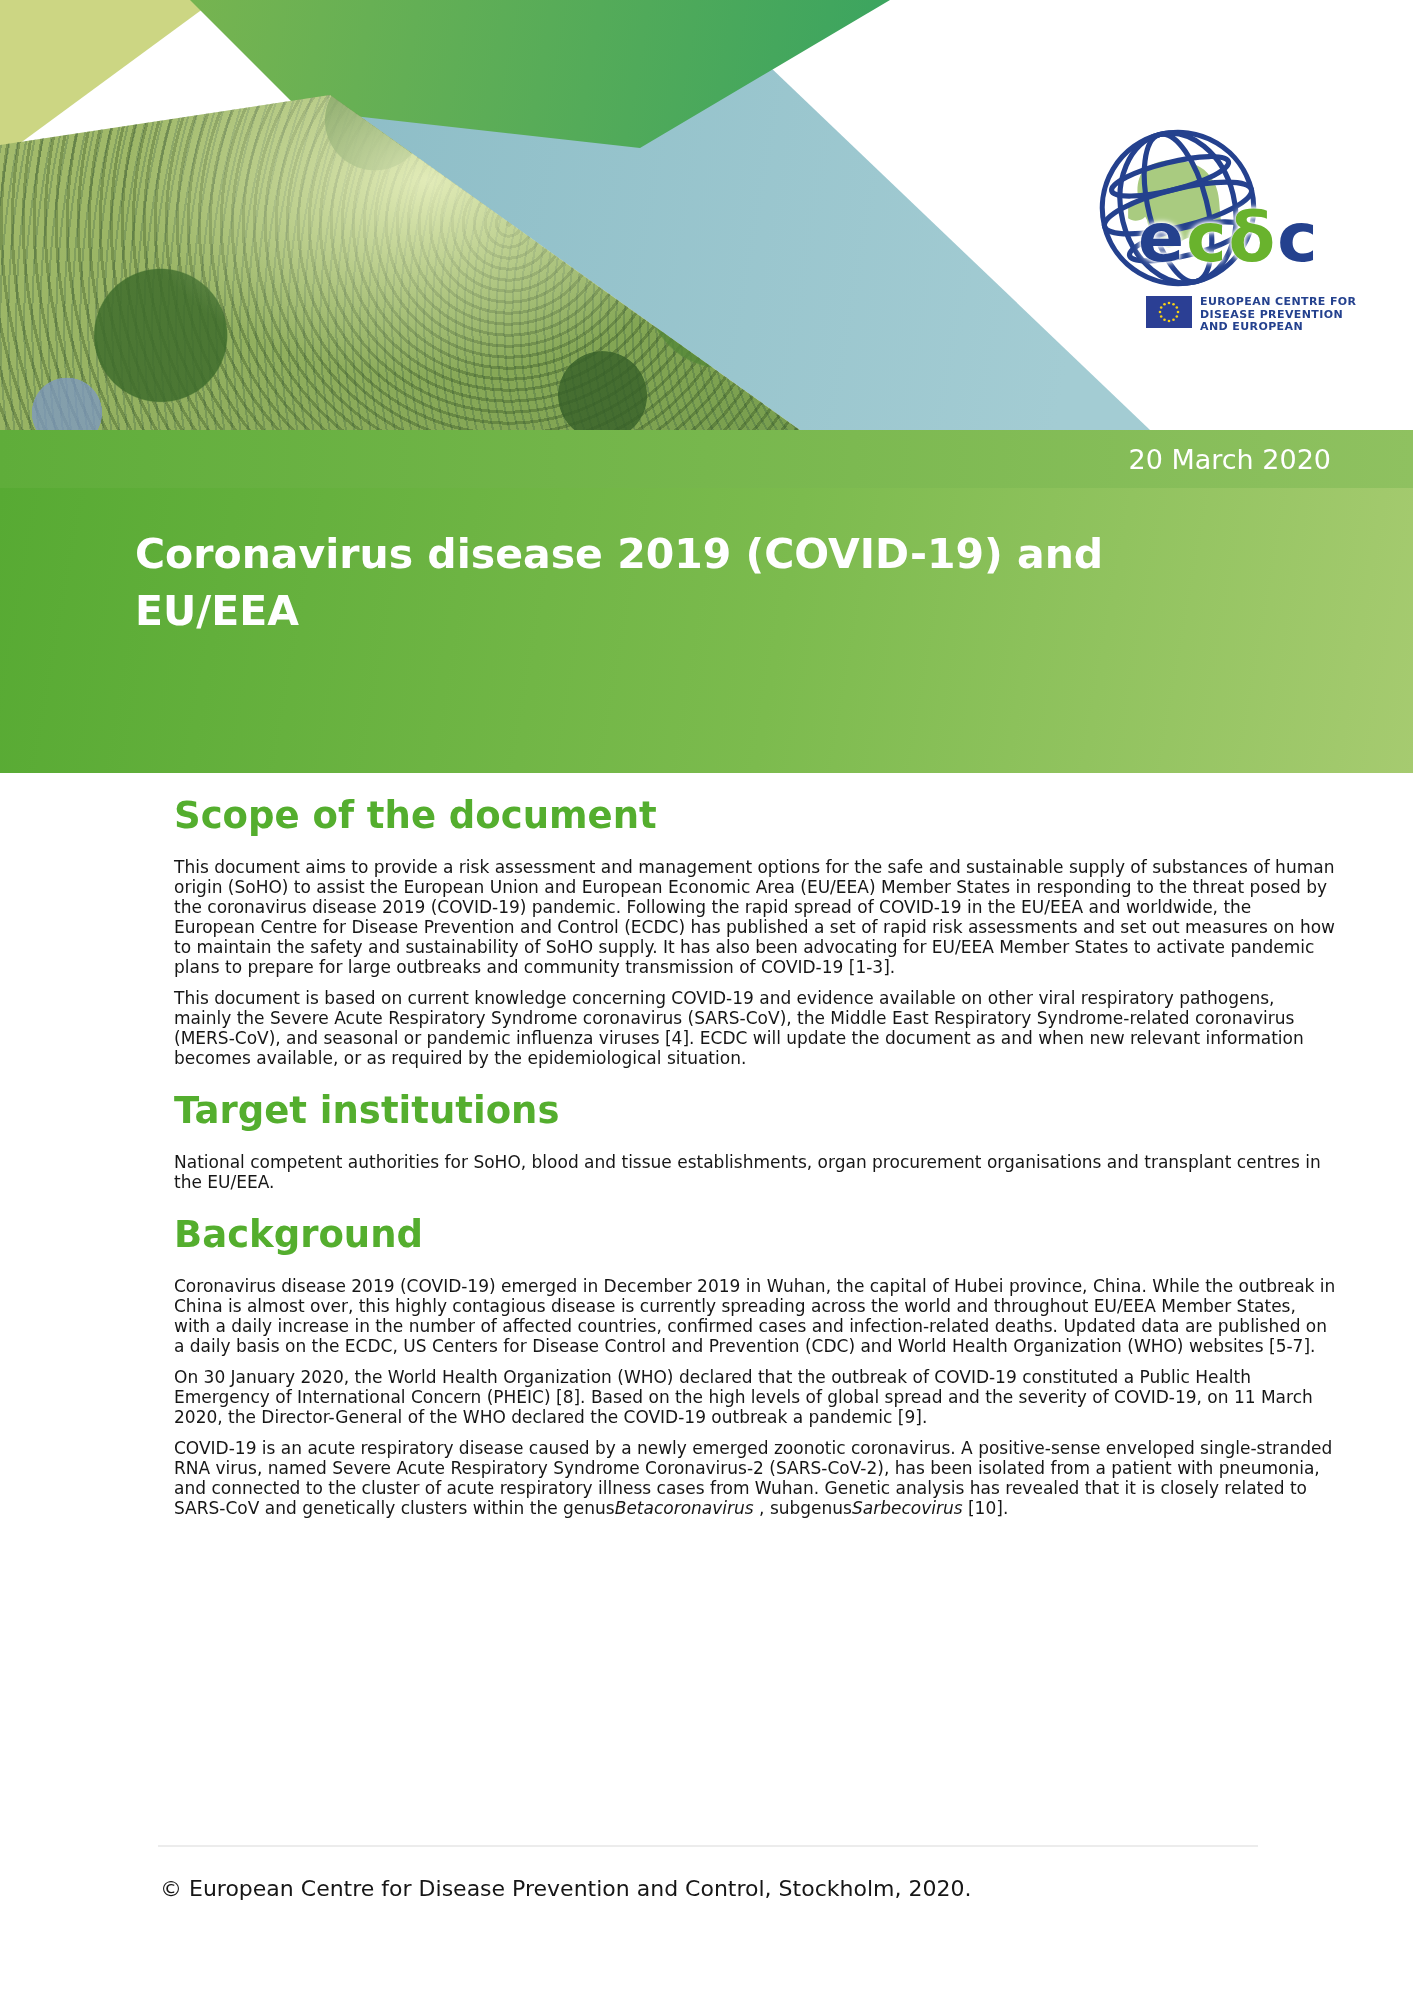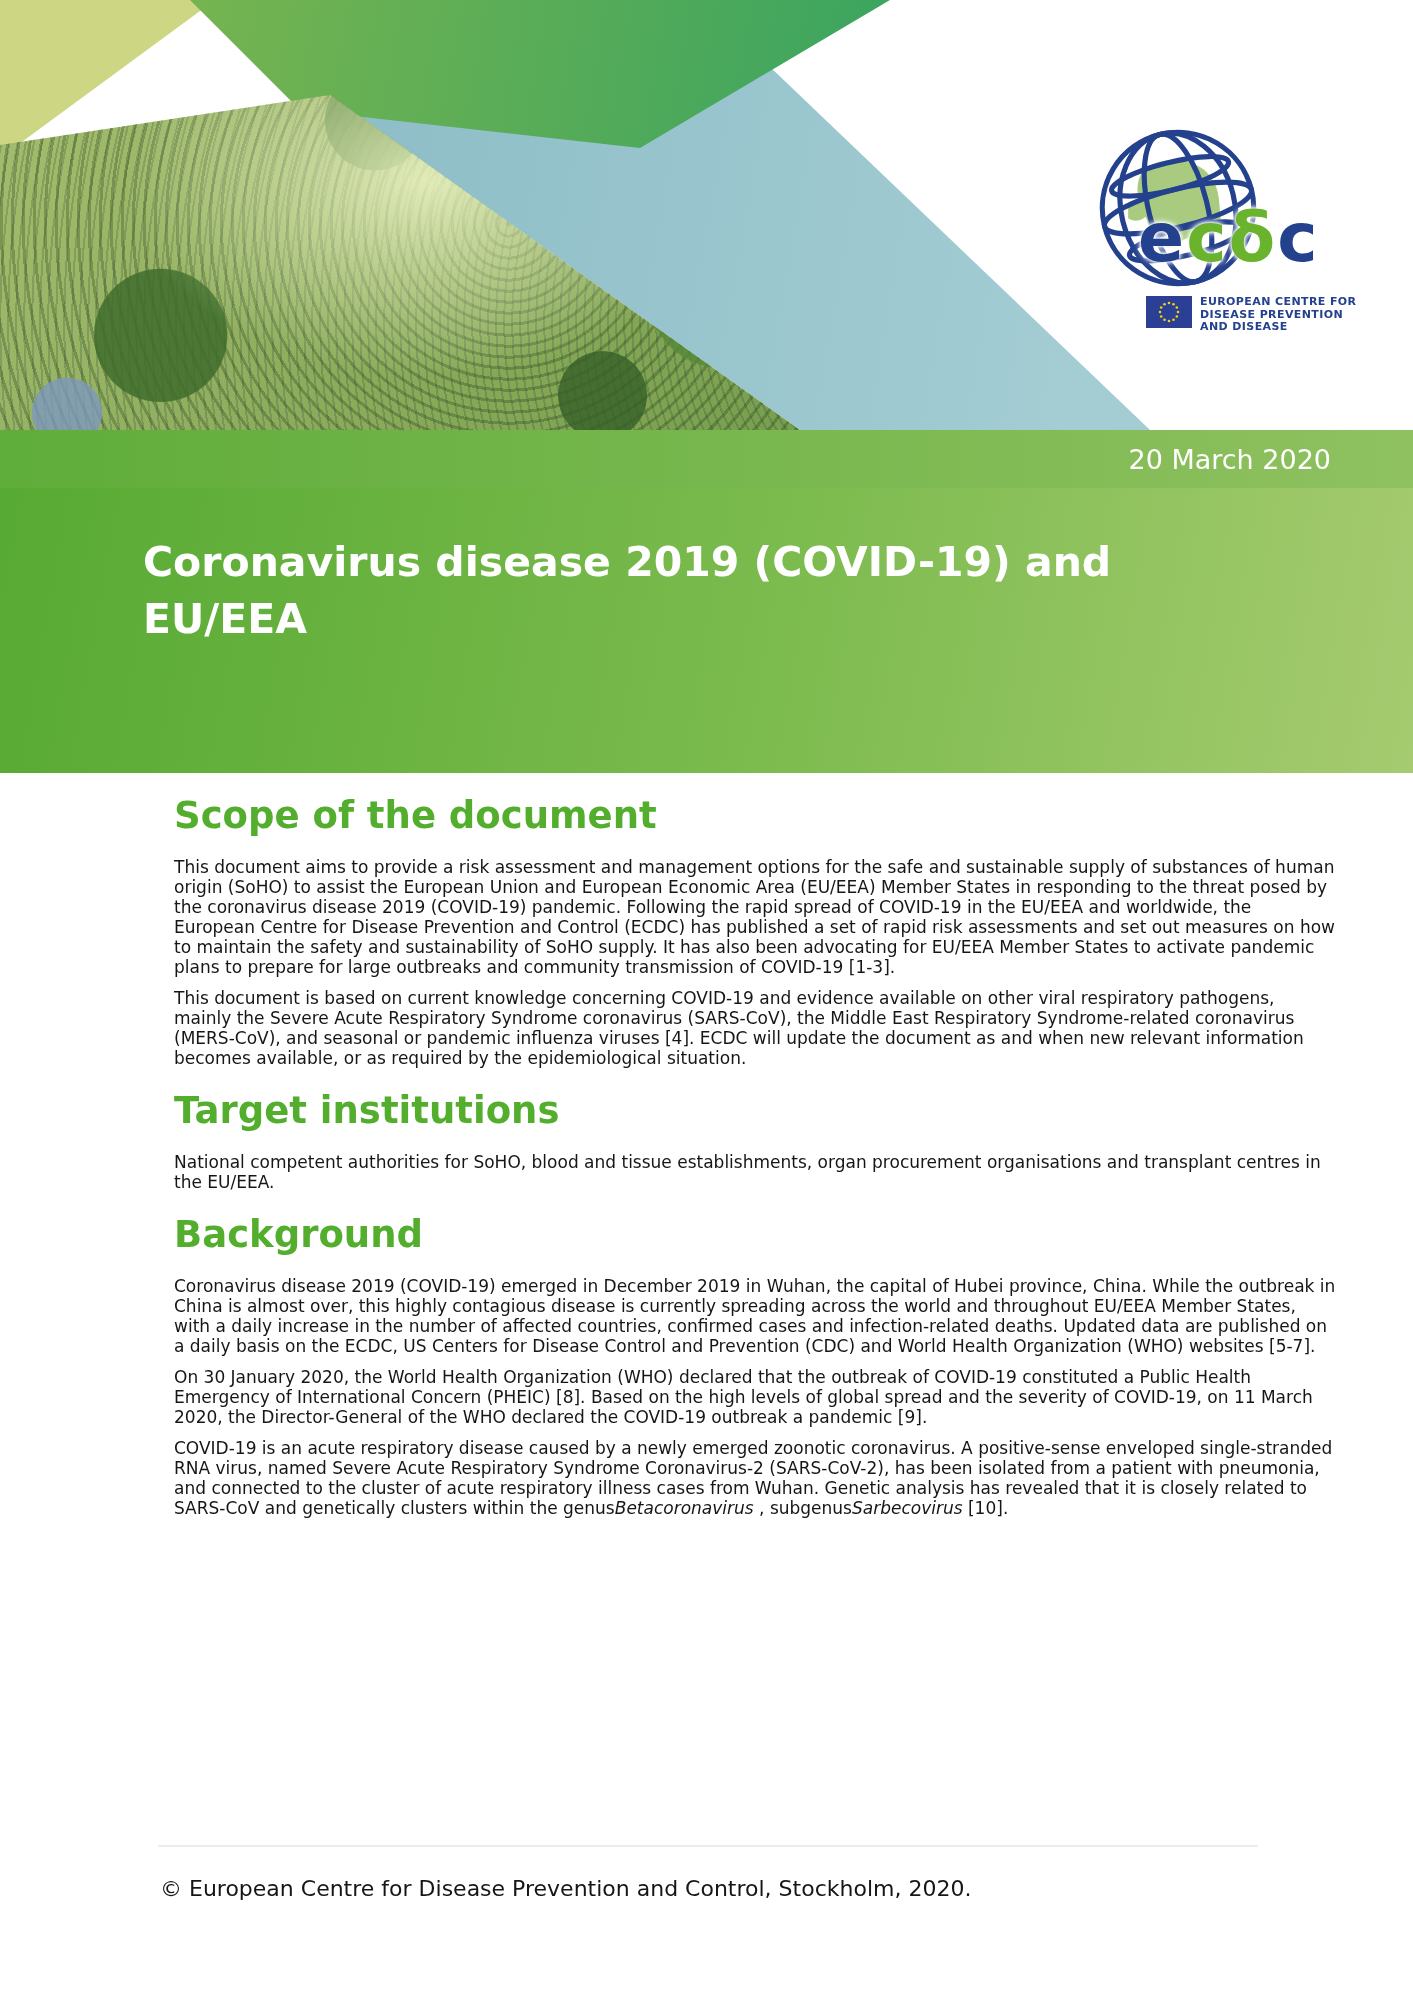--- a/index.html
+++ b/index.html
@@ -41,21 +41,21 @@
   .logo-caption{position:absolute;left:122px;top:184px;font-size:11px;line-height:12.5px;
                 color:#24418e;letter-spacing:.4px;font-weight:700;}
 
   
   .datebar{position:absolute;left:0;top:430px;width:1413px;height:58px;
            background:linear-gradient(90deg,#5fad3a,#8fc160);
            display:flex;align-items:center;justify-content:flex-end;}
   .datebar span{color:#fff;font-size:27px;padding-right:82px;margin-left:33px;}
   .titleblock{position:absolute;left:0;top:488px;width:1413px;height:285px;
               background:linear-gradient(100deg,#57aa33 0%,#7cbb4e 55%,#a6cb70 100%);}
-  .titleblock h1{margin:16px;padding:30px 0 0 127px;color:#fff;font-size:41px;
+  .titleblock h1{margin:8px;padding:30px 0 0 127px;color:#fff;font-size:41px;
                  line-height:57px;font-weight:bold;}
 
   
   .content{position:absolute;left:127px;top:773px;width:1163px;color:#161616;margin-left:47px;}
   .content h2{color:#54ae2e;font-size:37px;line-height:46px;font-weight:bold;
               margin:20px 0 18px 0;}
   .content p{font-size:17px;line-height:20px;margin:0 0 11px 0;}
   .content p i{font-style:italic;}
 
   
@@ -108,21 +108,21 @@
             <circle cx="18.5" cy="23.8" r="1.3"></circle>
           <circle cx="15.2" cy="20.5" r="1.3"></circle>
             <circle cx="14" cy="16" r="1.3"></circle>
           <circle cx="15.2" cy="11.5" r="1.3"></circle>
             <circle cx="18.5" cy="8.2" r="1.3"></circle>
         </g>
       </svg>
       <div class="logo-caption">
         <div>EUROPEAN CENTRE FOR</div>
         <div>DISEASE PREVENTION</div>
-        <div>AND DISEASE</div>
+        <div>AND EUROPEAN</div>
       </div>
     </div>
   </header>
 
   <div class="datebar">
     <span>20 March 2020</span>
   </div>
 
   <div class="titleblock">
     <h1>

